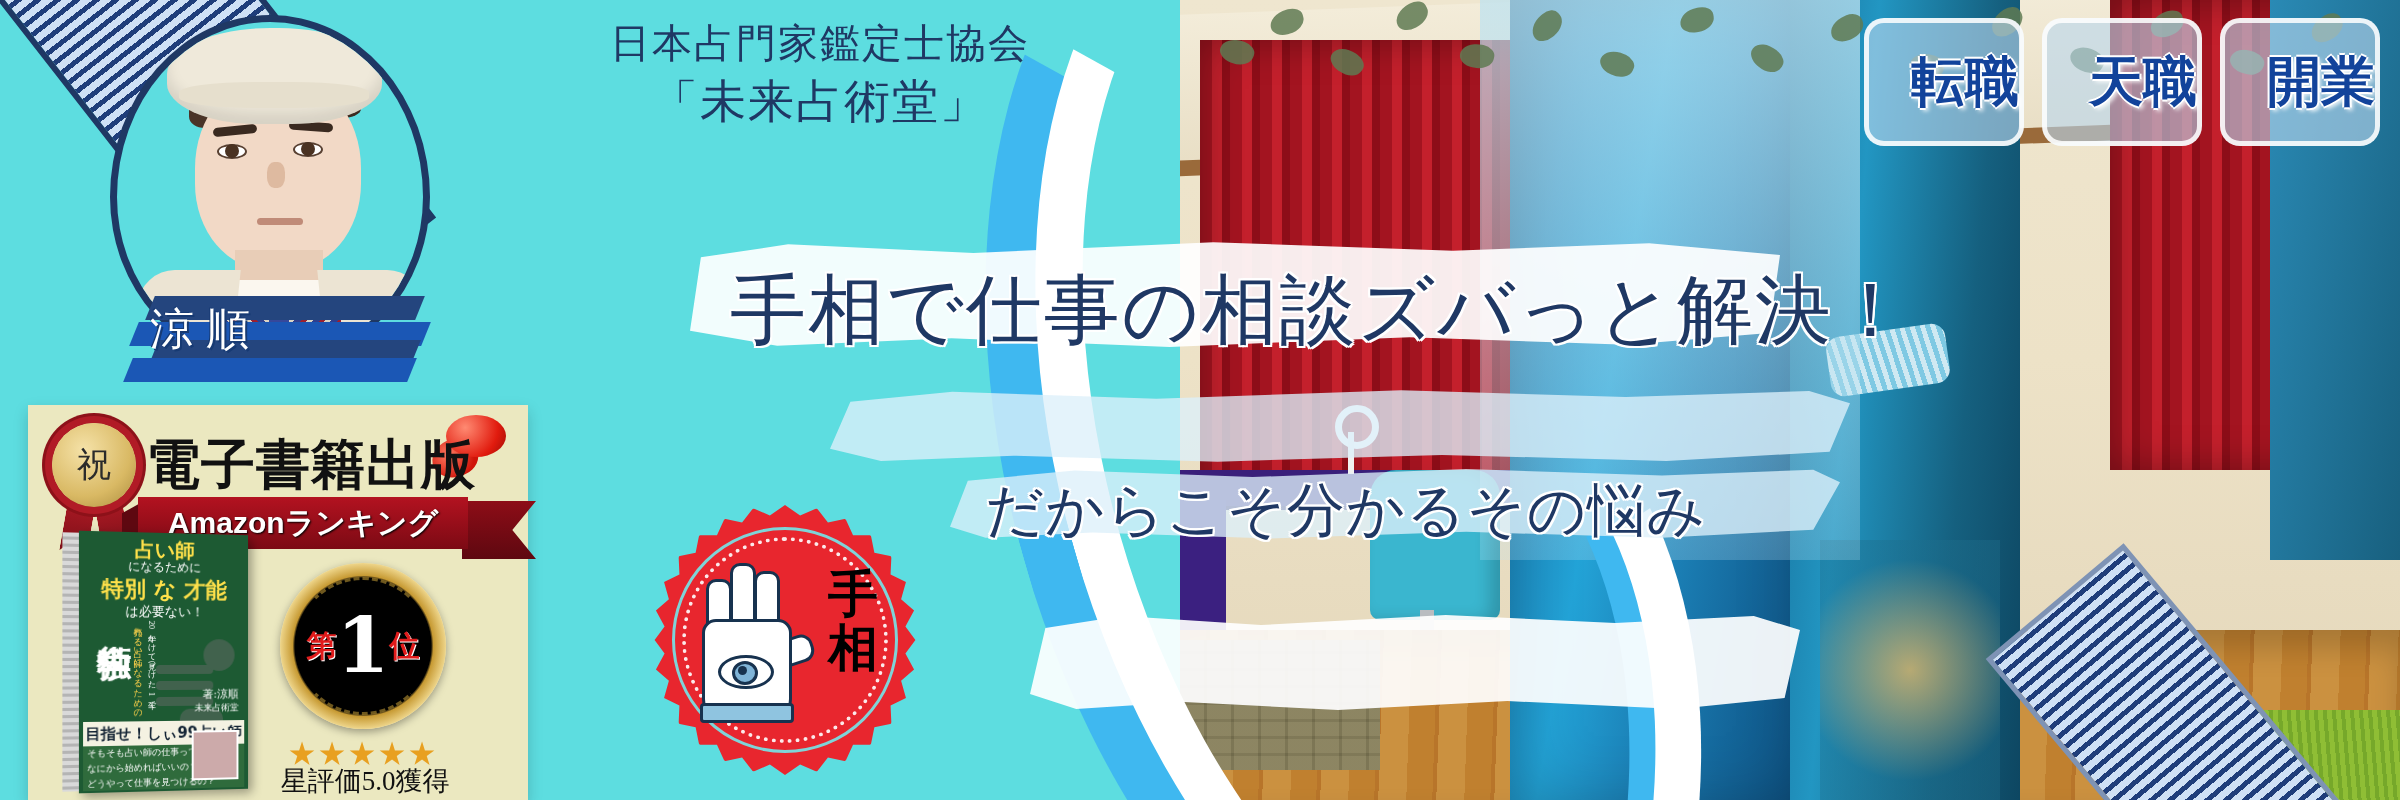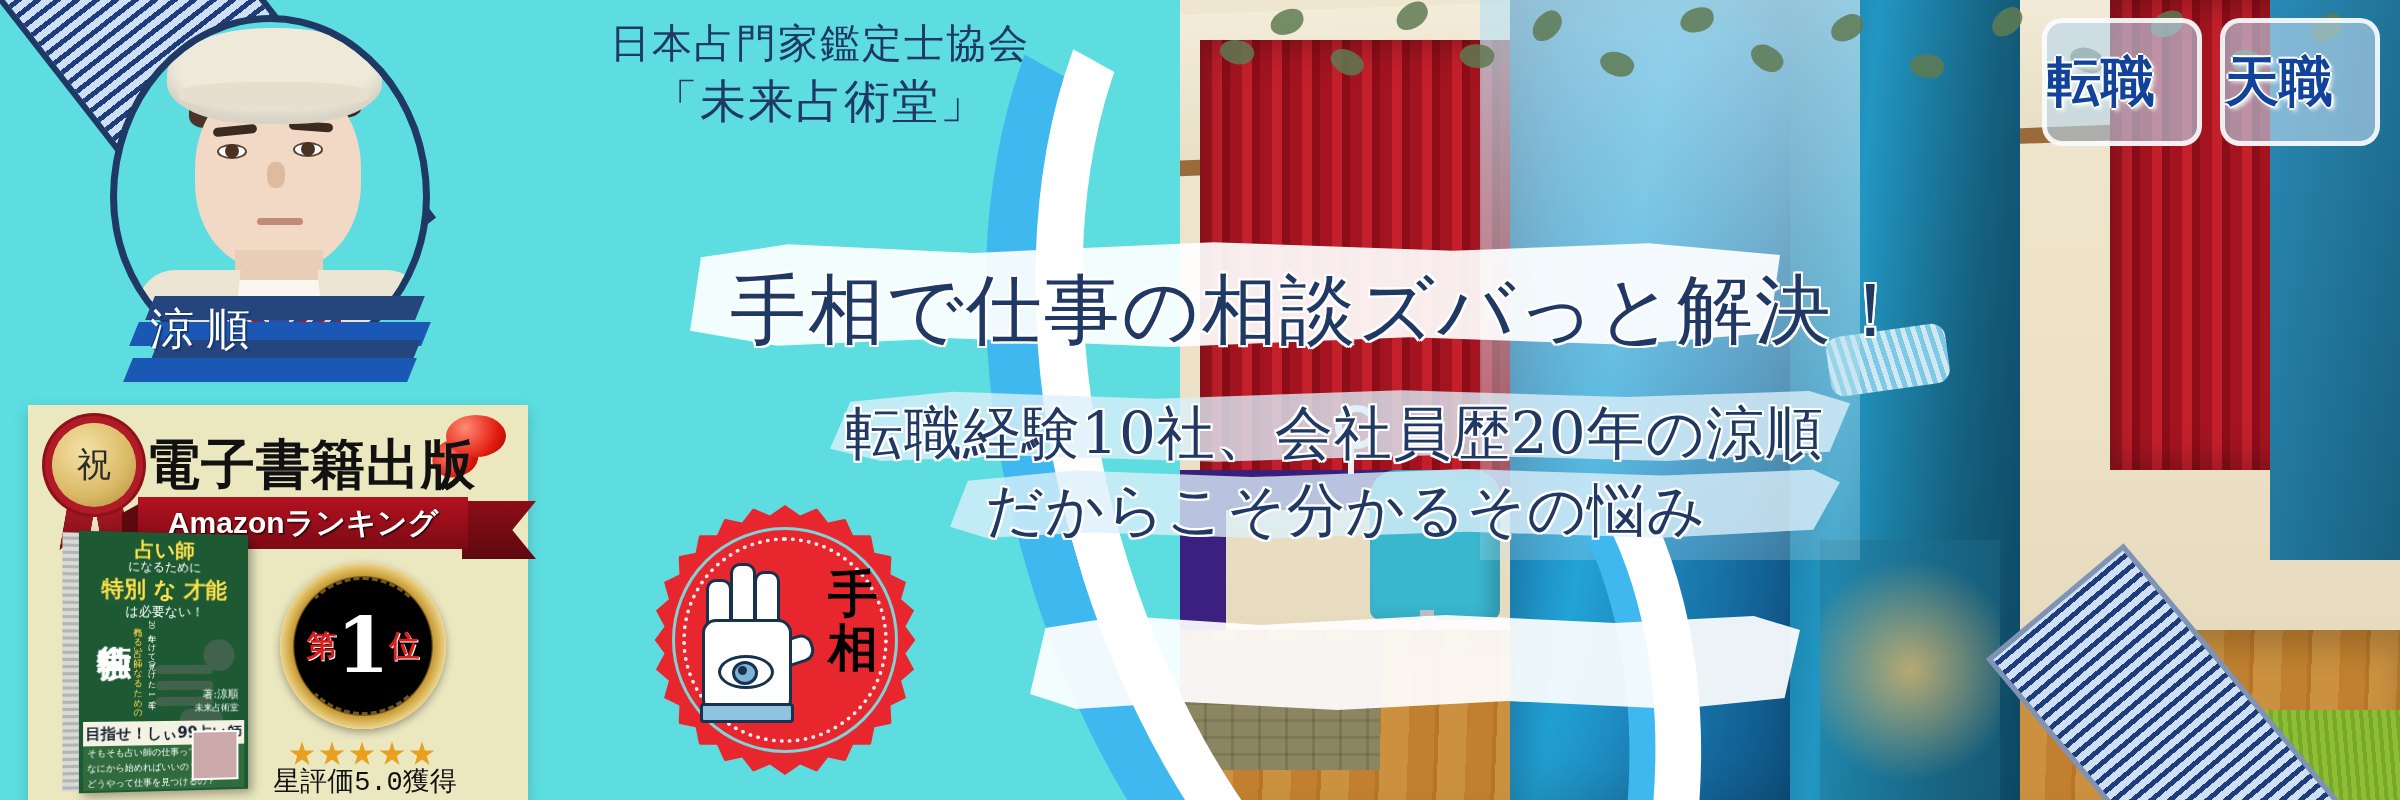--- a/index.html
+++ b/index.html
@@ -199,32 +199,32 @@
 
   .medal{position:absolute;left:252px;top:158px;width:166px;height:166px;border-radius:50%;
     background:radial-gradient(circle at 50% 50%,#000 58%,#c79a33 60%,#f3dd96 72%,#b4862a 86%,#e8cf83 100%);
     box-shadow:0 3px 8px rgba(0,0,0,.35);}
   .medal-txt{position:absolute;inset:0;display:flex;align-items:center;justify-content:center;}
   .medal-1{font-size:76px;color:#fff;font-weight:bold;font-family:"DejaVu Serif",serif;text-shadow:2px 2px 0 #000;line-height:70px;}
   .medal-side{font-size:30px;color:#e01b1b;font-weight:bold;font-family:"DejaVu Serif",serif;text-shadow:1px 1px 0 #fff;}
   .laurel{position:absolute;inset:14px;border-radius:50%;border:3px dashed #c9a038;opacity:.55;border-right-color:transparent;border-left-color:transparent;}
   .stars{position:absolute;left:252px;top:330px;width:166px;text-align:center;color:#e8a020;font-size:28px;letter-spacing:2px;}
   .rating{position:absolute;left:232px;top:358px;width:210px;text-align:center;color:#111;font-size:27px;
-    font-family:Liberation Mono, monospace;}
+    font-family:Liberation Serif, serif;}
 
   
   .assoc{position:absolute;left:560px;top:14px;width:520px;text-align:center;
     color:#1f3864;font-size:40px;line-height:58px;letter-spacing:2px;
     font-family:"DejaVu Serif",serif;}
   .assoc .l2{font-size:46px;}
 
   
   .chips{position:absolute;right:20px;top:18px;display:flex;gap:18px;}
   .chip{width:150px;height:118px;border-radius:20px;border:5px solid rgba(255,255,255,.85);
-    background:rgba(185,215,238,.62);display:flex;align-items:center;justify-content:flex-start;}
+    background:rgba(185,215,238,.62);display:flex;align-items:center;justify-content:flex-end;}
   .chip span{font-size:54px;color:#12439b;font-weight:bold;font-family:"DejaVu Serif",serif;
     text-shadow:2px 0 0 #fff,-2px 0 0 #fff,0 2px 0 #fff,0 -2px 0 #fff,3px 3px 4px rgba(255,255,255,.9);}
 
   
   .brush{position:absolute;background:#ffffff;opacity:.92;}
   .brush.soft{background:rgba(220,240,250,.85);}
   .headline{position:absolute;color:#1f3864;font-family:"DejaVu Serif",serif;white-space:nowrap;
     text-shadow:2px 0 0 #fff,-2px 0 0 #fff,0 2px 0 #fff,0 -2px 0 #fff,2px 2px 0 #fff,-2px 2px 0 #fff,2px -2px 0 #fff,-2px -2px 0 #fff;}
   .h-main{left:730px;top:260px;font-size:76px;letter-spacing:2px;}
   .h-sub1{left:845px;top:395px;font-size:58px;letter-spacing:1px;}
@@ -418,29 +418,31 @@
     <div class="l2">「未来占術堂」</div>
   </div>
 
   <div class="chips">
     <div class="chip">
         <span>転職</span>
       </div>
     <div class="chip">
         <span>天職</span>
       </div>
+    <div class="chip">
+        <span>開業</span>
+      </div>
   </div>
 
   <div class="brush" style="left:690px;top:240px;width:1090px;height:108px;clip-path:polygon(1% 16%,9% 4%,26% 12%,48% 2%,70% 10%,88% 3%,100% 14%,99% 86%,86% 97%,66% 90%,44% 99%,24% 91%,8% 98%,0 84%);"></div>
   <div class="brush soft" style="left:830px;top:388px;width:1020px;height:76px;clip-path:polygon(2% 18%,12% 5%,32% 14%,56% 3%,78% 12%,96% 4%,100% 20%,98% 84%,82% 96%,60% 88%,38% 97%,18% 89%,5% 96%,0 80%);"></div>
   <div class="brush soft" style="left:950px;top:466px;width:890px;height:74px;clip-path:polygon(2% 20%,14% 6%,34% 15%,58% 4%,80% 13%,97% 5%,100% 22%,97% 86%,80% 97%,58% 89%,36% 98%,16% 90%,4% 97%,0 82%);"></div>
   <div class="brush" style="left:1030px;top:612px;width:770px;height:100px;clip-path:polygon(2% 16%,12% 4%,30% 13%,54% 3%,76% 11%,94% 4%,100% 18%,98% 86%,84% 97%,62% 89%,40% 98%,20% 90%,6% 97%,0 82%);"></div>
 
   <div class="headline h-main">手相で仕事の相談ズバっと解決！</div>
-  <div class="headline h-sub1">転職経験10社、会社員歴20年の涼順</div>
   <div class="headline h-sub2">だからこそ分かるその悩み</div>
 
   <div class="seal">
     <div class="seal-burst"></div>
     <div class="seal-ring"></div>
     <div class="seal-dots"></div>
     <div class="palm">
       <div class="finger" style="left:14px;top:28px;height:52px;"></div>
       <div class="finger" style="left:38px;top:12px;height:68px;"></div>
       <div class="finger" style="left:62px;top:20px;height:60px;"></div>

